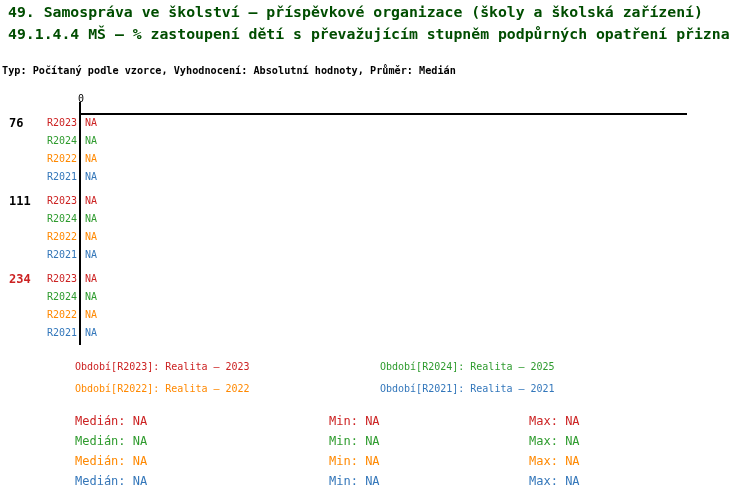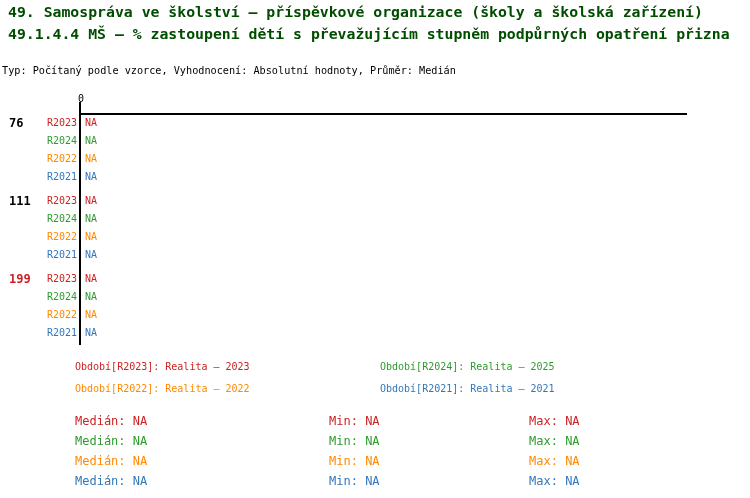--- a/index.html
+++ b/index.html
@@ -15,20 +15,21 @@
     left:8px;
     font-size:14.8px;
     font-weight:bold;
     line-height:20px;
   }
   .subtitle{
     left:2px;top:64px;
     font-size:10.2px;
     color:#000000;
     line-height:13px;
+    font-weight:bold;
   }
   .zero-label{
     left:74px;top:93px;width:14px;
     font-size:10px;text-align:center;color:#000;line-height:11px;
   }
   .vline{left:79px;top:102px;width:2px;height:243px;background:#000000;}
   .hline{left:80px;top:113px;width:607px;height:2px;background:#000000;}
   .crow{left:0;width:750px;height:12px;font-size:10px;line-height:12px;}
   .crow .per{position:absolute;left:0;top:0;width:77px;text-align:right;}
   .crow .val{position:absolute;left:85px;top:0;}
@@ -47,21 +48,21 @@
   <div class="abs title-line" style="top: 2px; color: rgb(0, 77, 0);">49. Samospráva ve školství – příspěvkové organizace (školy a školská zařízení)</div>
   <div class="abs title-line" style="top: 24px; color: rgb(0, 77, 0);">49.1.4.4 MŠ – % zastoupení dětí s převažujícím stupněm podpůrných opatření přizna</div>
   <div class="abs subtitle">Typ: Počítaný podle vzorce, Vyhodnocení: Absolutní hodnoty, Průměr: Medián</div>
 
   <div class="abs zero-label">0</div>
   <div class="abs vline"></div>
   <div class="abs hline"></div>
 
   <div class="abs gnum" style="top: 117px; color: rgb(0, 0, 0);">76</div>
   <div class="abs gnum" style="top: 195px; color: rgb(0, 0, 0);">111</div>
-  <div class="abs gnum" style="top: 273px; color: rgb(204, 34, 34);">199</div>
+  <div class="abs gnum" style="top: 273px; color: rgb(204, 34, 34);">234</div>
 
   <div class="abs crow" style="top:117px">
     <span class="per" style="color: rgb(204, 34, 34);">R2023</span>
     <span class="val" style="color: rgb(204, 34, 34);">NA</span>
   </div>
   <div class="abs crow" style="top:135px">
     <span class="per" style="color: rgb(46, 155, 46);">R2024</span>
     <span class="val" style="color: rgb(46, 155, 46);">NA</span>
   </div>
   <div class="abs crow" style="top:153px">

